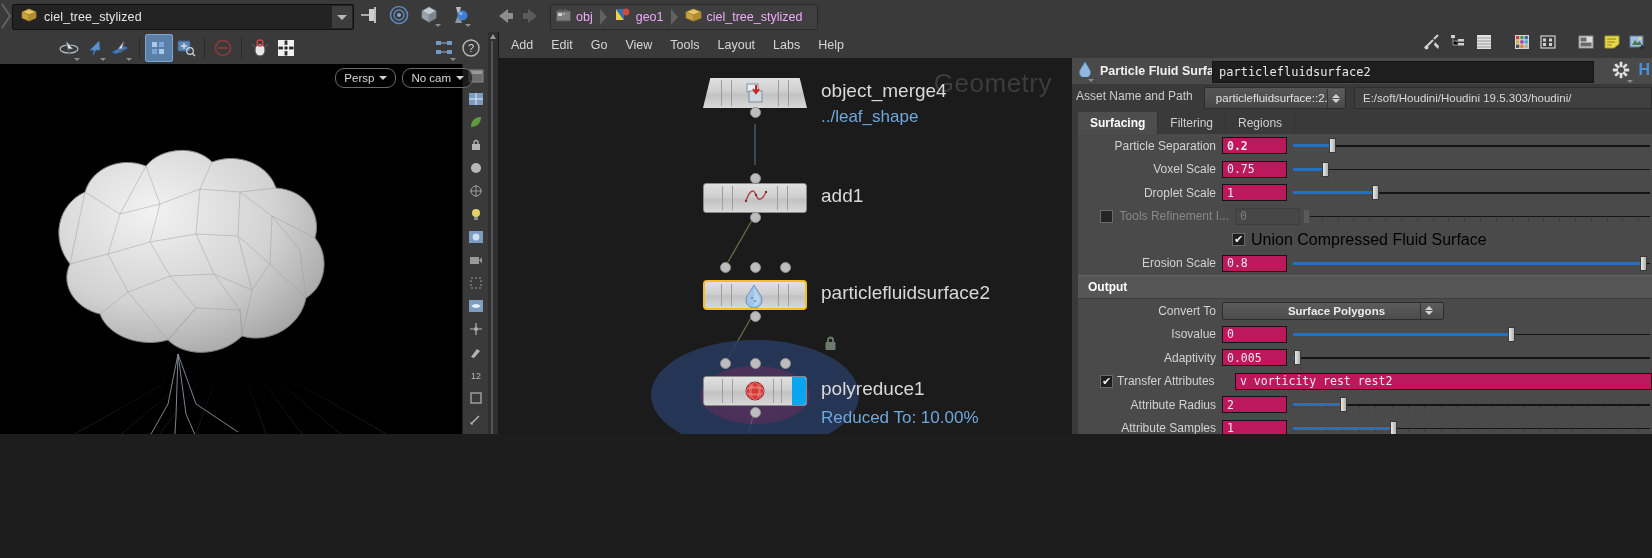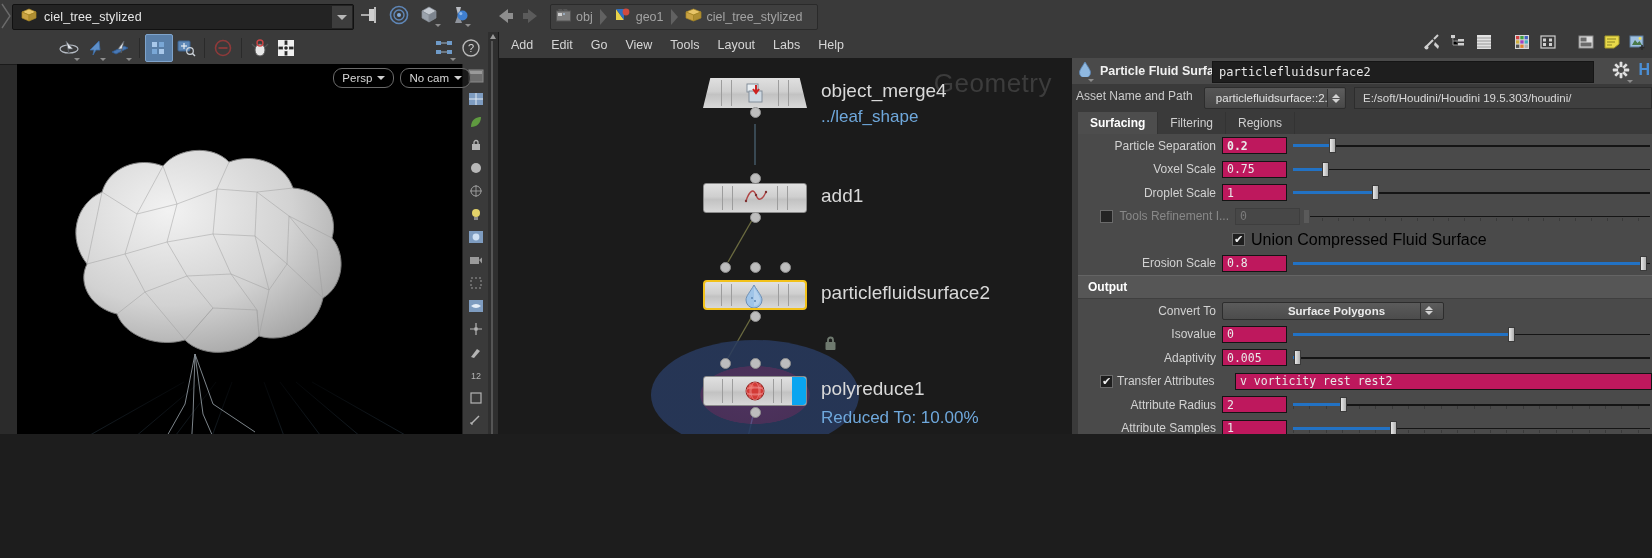--- a/index.html
+++ b/index.html
@@ -59,23 +59,24 @@
   .lp-toolbar {
     position: absolute; left: 0; top: 32px; width: 488px; height: 32px;
     background: #3a3a3a; border-bottom: 1px solid #1a1a1a;
   }
   .tb-group { position: absolute; display: flex; align-items: center; height: 32px; }
   .tb-btn { width: 26px; height: 26px; position: relative; display: flex; align-items: center; justify-content: center; }
   .tb-btn.sel { background: #5a7fa8; border: 1px solid #7fa4cc; border-radius: 2px; }
   .tb-sep { width: 1px; height: 20px; background: #2a2a2a; margin: 0 5px; }
 
   #viewport {
-    position: absolute; left: 17px; top: 64px; width: 462px; height: 494px;
+    position: absolute; left: 0; top: 64px; width: 462px; height: 494px;
     background: #000;
     overflow: hidden;
+    padding-left: 19px;
   }
   .vp-cambar { position: absolute; right: 8px; top: 4px; display: flex; gap: 6px; z-index: 5; }
   .vp-pill {
     height: 18px; padding: 0 8px; border-radius: 9px;
     border: 1px solid #6b6b6b; background: rgba(0,0,0,0.55);
     color: #d8d8d8; font-size: 11.5px; display: flex; align-items: center; gap: 5px;
   }
   .vp-pill .tri-down { border-top-color: #d0d0d0; border-left-width: 4px; border-right-width: 4px; border-top-width: 4px; }
 
   #vp-rail {
@@ -93,21 +94,21 @@
     position: absolute; left: 0; top: 0; width: 584px; height: 32px;
     background: #3a3a3a; border-bottom: 1px solid #1c1c1c;
   }
   .ne-navbtn { position: absolute; top: 6px; width: 20px; height: 20px; }
   .crumbs {
     position: absolute; left: 62px; top: 4px; height: 24px;
     background: #3f3f3f; border: 1px solid #2a2a2a; border-radius: 2px;
     display: flex; align-items: center; padding-right: 12px;
   }
   .crumb { display: flex; align-items: center; height: 24px; padding: 0 3px 0 5px; }
-  .crumb .ctext { color: #a3a3a3; font-size: 12.5px; margin-left: 5px; }
+  .crumb .ctext { color: #f0abfc; font-size: 12.5px; margin-left: 5px; }
   .crumb-sep {
     width: 0; height: 0; margin: 0 2px 0 4px;
     border-top: 8px solid transparent; border-bottom: 8px solid transparent;
     border-left: 7px solid #616161;
   }
   .ne-menubar {
     position: absolute; left: 0; top: 32px; width: 584px; height: 26px;
     background: #3a3a3a; border-bottom: 1px solid #1a1a1a;
     display: flex; align-items: center;
   }

